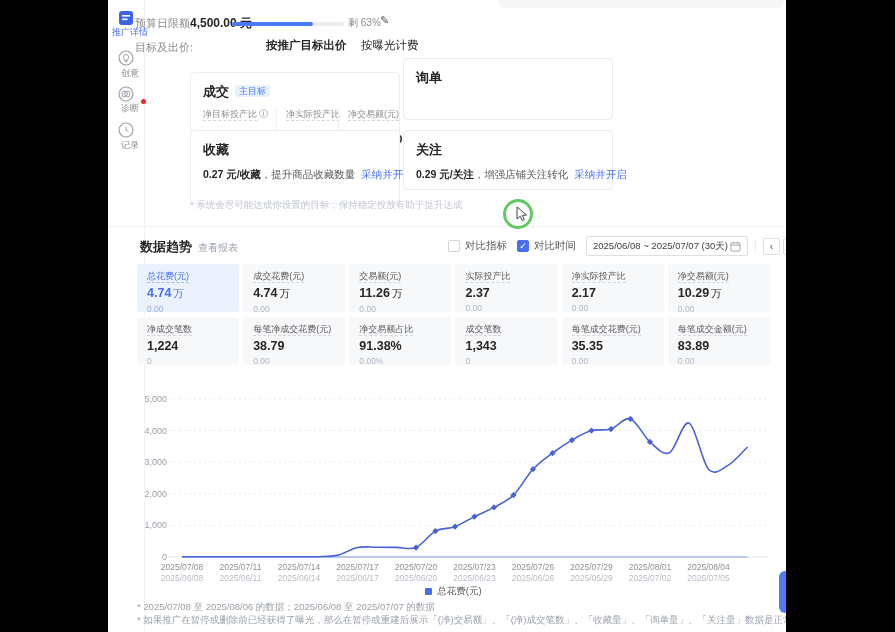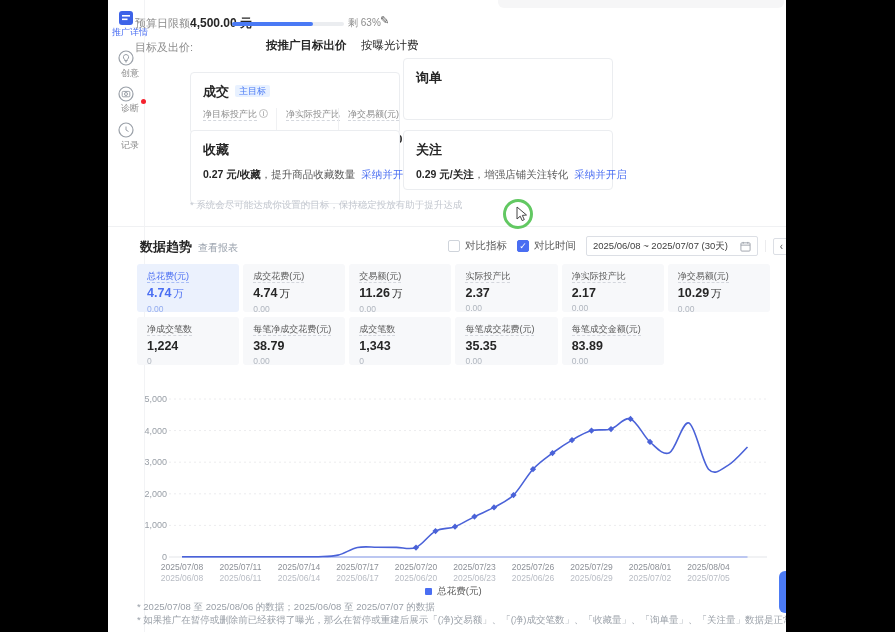--- a/index.html
+++ b/index.html
@@ -48,21 +48,21 @@
   .cursor-arrow{position:absolute;left:405px;top:206px;width:16px;height:16px;}
   
   .trend-title{position:absolute;left:32px;top:238px;font-size:13px;font-weight:bold;color:#262626;}
   .report-link{position:absolute;left:90px;top:241px;font-size:10px;color:#9aa2ad;cursor:pointer;}
   .trend-controls{position:absolute;left:340px;top:235px;height:22px;display:flex;align-items:center;}
   .cb{width:12px;height:12px;border:1px solid #cfd4db;border-radius:2px;background:#fff;cursor:pointer;
     font-size:9px;line-height:11px;text-align:center;color:#fff;flex:none;}
   .cb.checked{background:#4a6ef2;border-color:#4a6ef2;}
   .cb-label{font-size:10.5px;color:#595959;margin:0 10px 0 5px;white-space:nowrap;}
   .datebox{height:20px;border:1px solid #dcdfe5;border-radius:2px;display:flex;align-items:center;
-    padding:0 6px;font-size:9.5px;color:#404040;gap:12px;cursor:pointer;white-space:nowrap;}
+    padding:0 6px;font-size:9.5px;color:#404040;gap:2px;cursor:pointer;white-space:nowrap;}
   .nav-btn{width:17px;height:17px;border:1px solid #dcdfe5;border-radius:2px;font-size:10px;color:#595959;
     text-align:center;line-height:15px;cursor:pointer;background:#fff;flex:none;}
   .vsep{width:1px;height:12px;background:#ececee;margin:0 7px;flex:none;}
   
   #metrics-grid{position:absolute;left:29px;top:264px;width:633px;display:grid;
     grid-template-columns:repeat(6,1fr);grid-auto-rows:48px;gap:5px 4px;}
   .metric-card{background:#f7f8fa;border-radius:3px;padding:6px 10px;cursor:pointer;overflow:hidden;}
   .metric-card .m-label{font-size:9px;color:#595959;white-space:nowrap;}
   .metric-card .m-value{font-size:12.5px;font-weight:bold;color:#262626;margin-top:3px;white-space:nowrap;}
   .metric-card .m-unit{font-size:10.5px;font-weight:normal;margin-left:2px;}
@@ -233,20 +233,25 @@
       </div>
       <div class="metric-card">
         <div class="m-label"><span class="dashed">净成交笔数</span></div>
         <div class="m-value">1,224</div>
         <div class="m-sub">0</div>
       </div>
       <div class="metric-card">
         <div class="m-label"><span class="dashed">每笔净成交花费(元)</span></div>
         <div class="m-value">38.79</div>
         <div class="m-sub">0.00</div>
+      </div>
+      <div class="metric-card">
+        <div class="m-label"><span class="dashed">净交易额占比</span></div>
+        <div class="m-value">91.38%</div>
+        <div class="m-sub">0.00%</div>
       </div>
       <div class="metric-card">
         <div class="m-label"><span class="dashed">成交笔数</span></div>
         <div class="m-value">1,343</div>
         <div class="m-sub">0</div>
       </div>
       <div class="metric-card">
         <div class="m-label"><span class="dashed">每笔成交花费(元)</span></div>
         <div class="m-value">35.35</div>
         <div class="m-sub">0.00</div>

